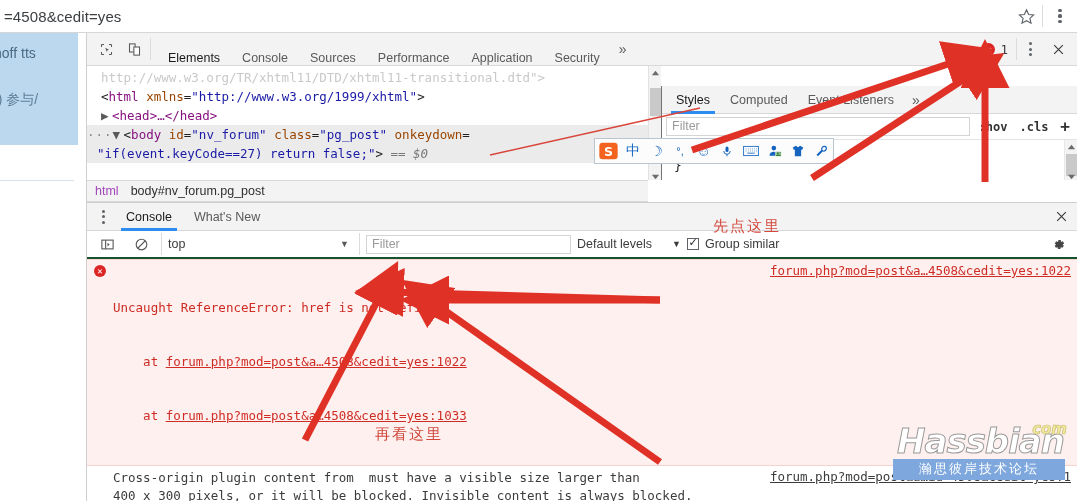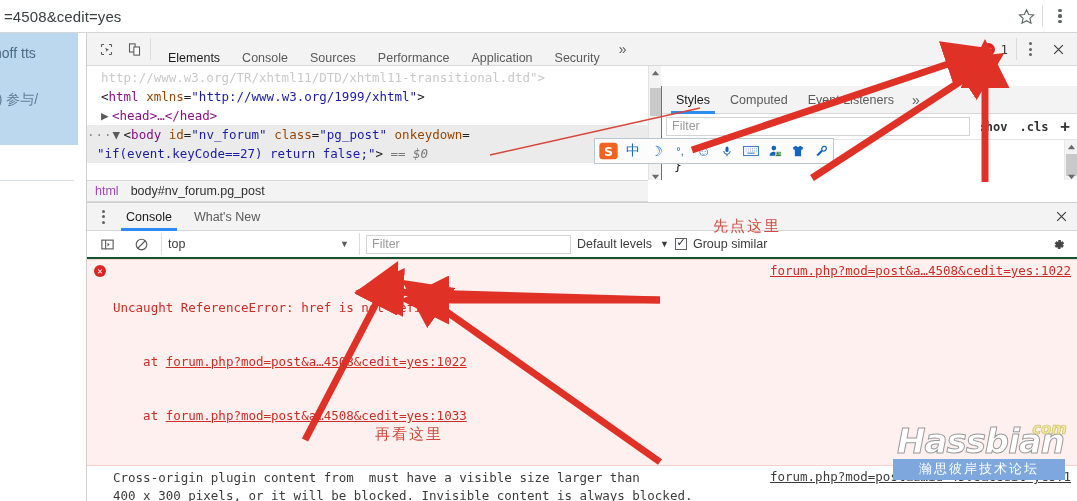--- a/index.html
+++ b/index.html
@@ -183,21 +183,21 @@
   #console-toolbar {
     height:28px; display:flex; align-items:center; gap:6px;
     border-bottom:2px solid #14532d; background:#fff; padding:0 6px;
   }
   #ctx-select { display:flex; align-items:center; width:185px; justify-content:space-between;
     font-size:12.5px; color:#3b3b3b; padding-right:4px; }
   #console-filter {
     width:205px; height:19px; border:1px solid #d4d4d4; font-size:12.5px;
     color:#9a9a9a; padding:0 5px; line-height:17px; background:#fff;
   }
-  #levels-select { font-size:12.5px; color:#3b3b3b; display:flex; align-items:center; gap:8px; }
+  #levels-select { font-size:12.5px; color:#3b3b3b; display:flex; align-items:center; gap:20px; }
   #group-similar { display:flex; align-items:center; gap:6px; font-size:12.5px; color:#3b3b3b; }
   .chk { width:12px; height:12px; border:1px solid #5f6368; background:#fff;
     position:relative; display:inline-block; }
   .chk:after { content:"✓"; position:absolute; left:0.5px; top:-3px; font-size:11px; color:#222; }
   #console-settings { margin-left:auto; width:26px; display:flex; align-items:center; justify-content:center; }
 
   
   #console-log { background:#fff; position:relative; }
   .msg { position:relative; padding:3px 0 4px 0; display:flex; }
   .msg.error { background:#fdf0ef; border-top:1px solid #f7d3d0; border-bottom:1px solid #f7d3d0; }

